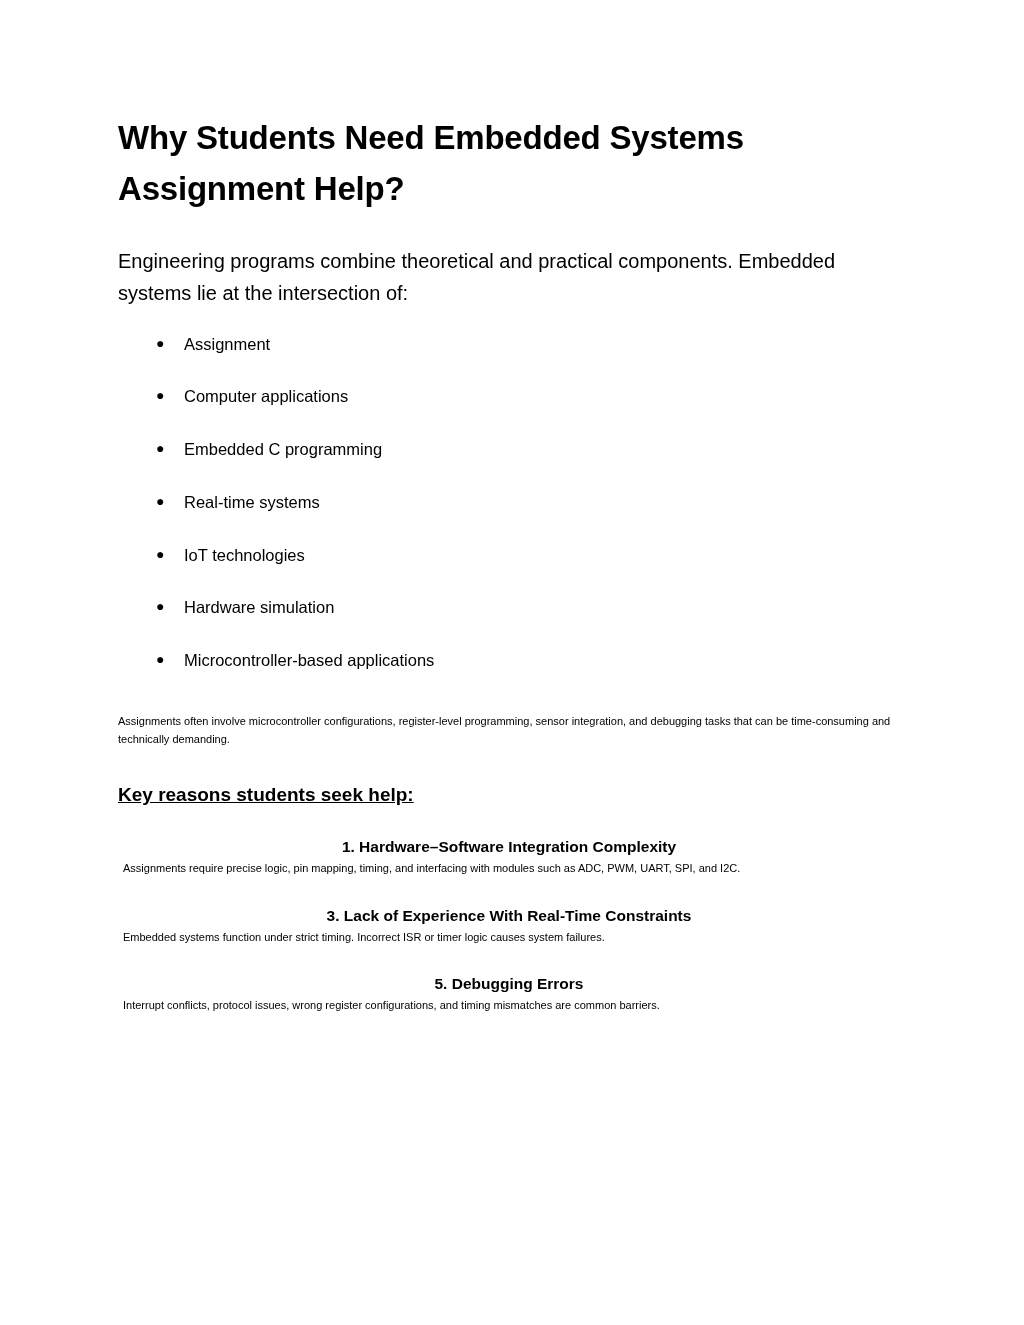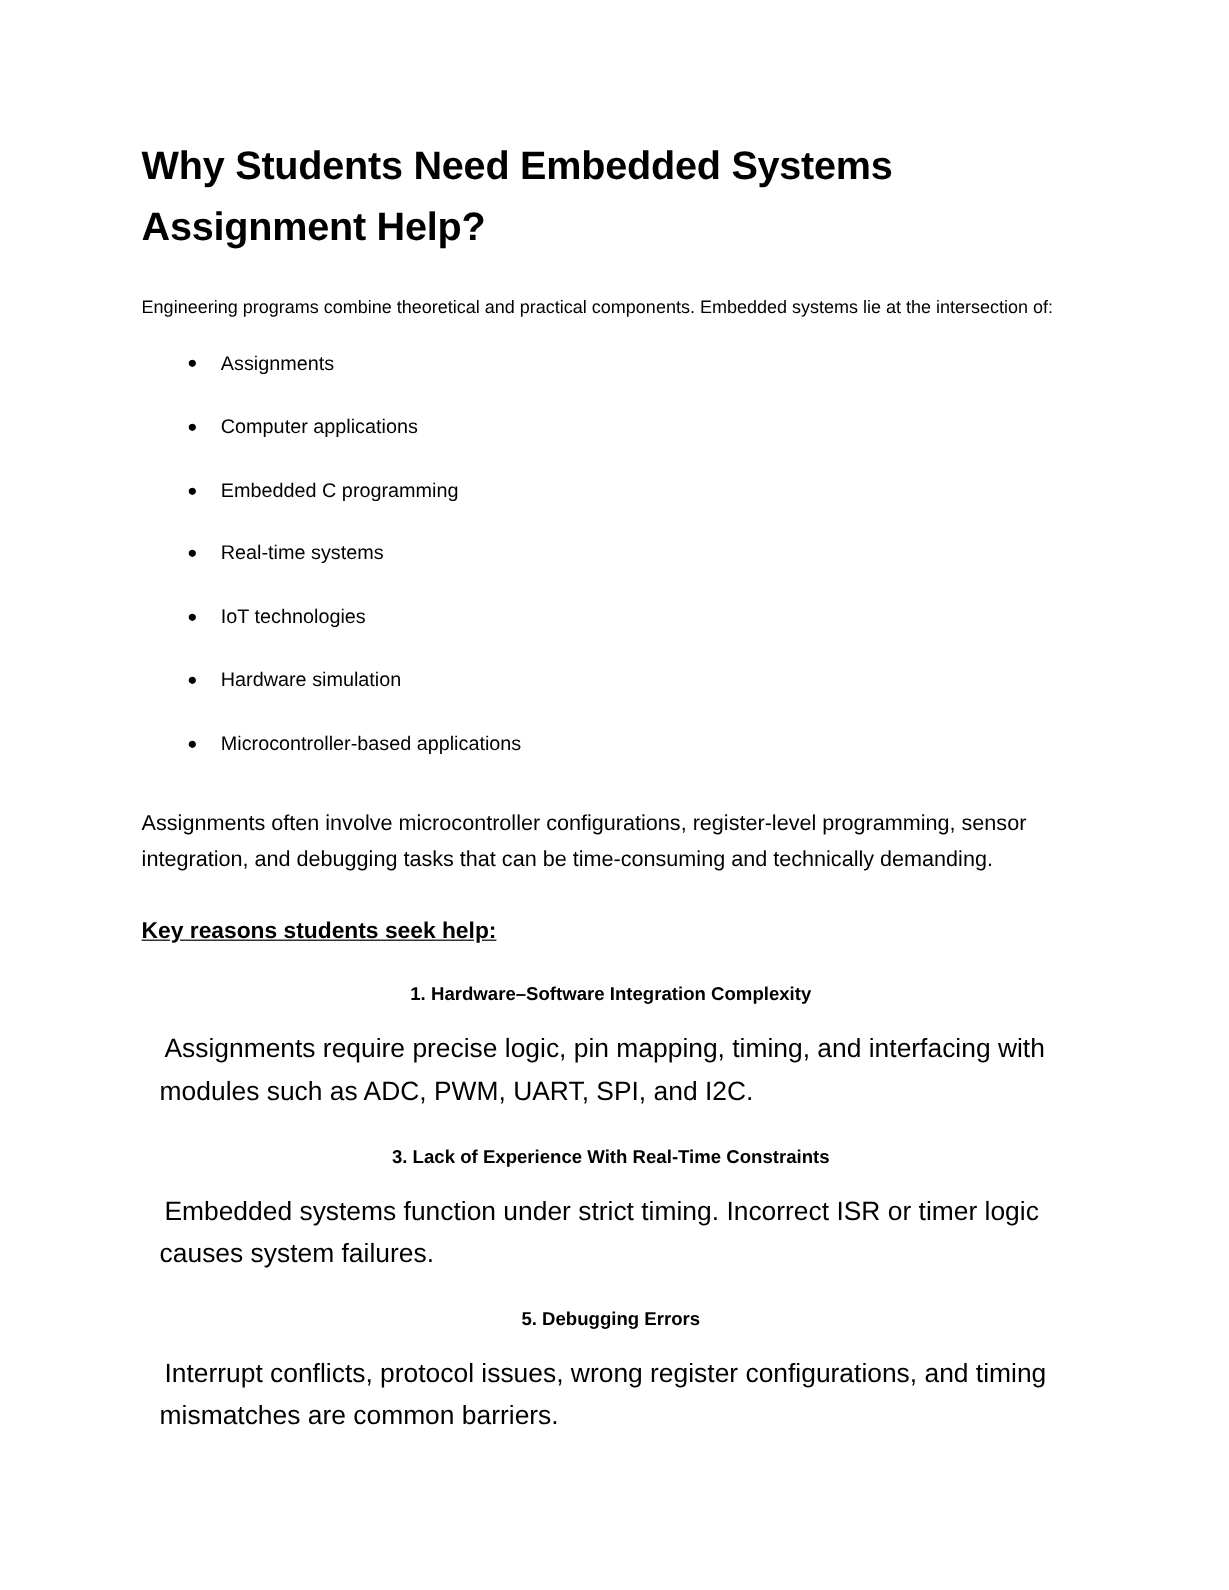--- a/index.html
+++ b/index.html
@@ -24,21 +24,21 @@
   }
   .doc-title {
     font-size: 33px;
     line-height: 1.56;
     font-weight: bold;
     letter-spacing: -0.2px;
     margin: 0 0 0 0;
     max-width: 790px;
   }
   .intro-para {
-    font-size: 15px;
+    font-size: 20px;
     line-height: 1.62;
     margin: 30px 0 0 0;
     max-width: 782px;
   }
   .bullet-list {
     list-style: none;
     margin: 22px 0 0 0;
     padding: 0 0 0 38px;
   }
   .bullet-list li {
@@ -49,21 +49,21 @@
     margin-bottom: 28px;
   }
   .bullet-list li .dot {
     position: absolute;
     left: 0;
     top: 0;
     font-size: 14px;
     line-height: 1.65;
   }
   .body-para {
-    font-size: 18px;
+    font-size: 11px;
     line-height: 1.62;
     margin: 40px 0 0 0;
     max-width: 782px;
   }
   .section-heading {
     font-size: 19px;
     font-weight: bold;
     line-height: 1.5;
     margin: 32px 0 0 0;
     text-decoration: underline;
@@ -73,39 +73,39 @@
     max-width: 782px;
   }
   .reason-title {
     font-size: 15.5px;
     font-weight: bold;
     line-height: 1.55;
     margin: 0;
     text-align: center;
   }
   .reason-body {
-    font-size: 22px;
+    font-size: 11px;
     line-height: 1.6;
-    margin: 15px;
+    margin: 1px;
     text-indent: 4px;
   }
 </style>
 </head>
 <body>
 
 <div class="page">
 
   <h1 class="doc-title">Why Students Need Embedded Systems Assignment Help?</h1>
 
   <p class="intro-para">Engineering programs combine theoretical and practical components. Embedded systems lie at the intersection of:</p>
 
   <ul class="bullet-list">
     <li>
       <span class="dot">●</span>
-      <span>Assignments</span>
+      <span>Assignment</span>
     </li>
     <li>
       <span class="dot">●</span>
       <span>Computer applications</span>
     </li>
     <li>
       <span class="dot">●</span>
       <span>Embedded C programming</span>
     </li>
     <li>

